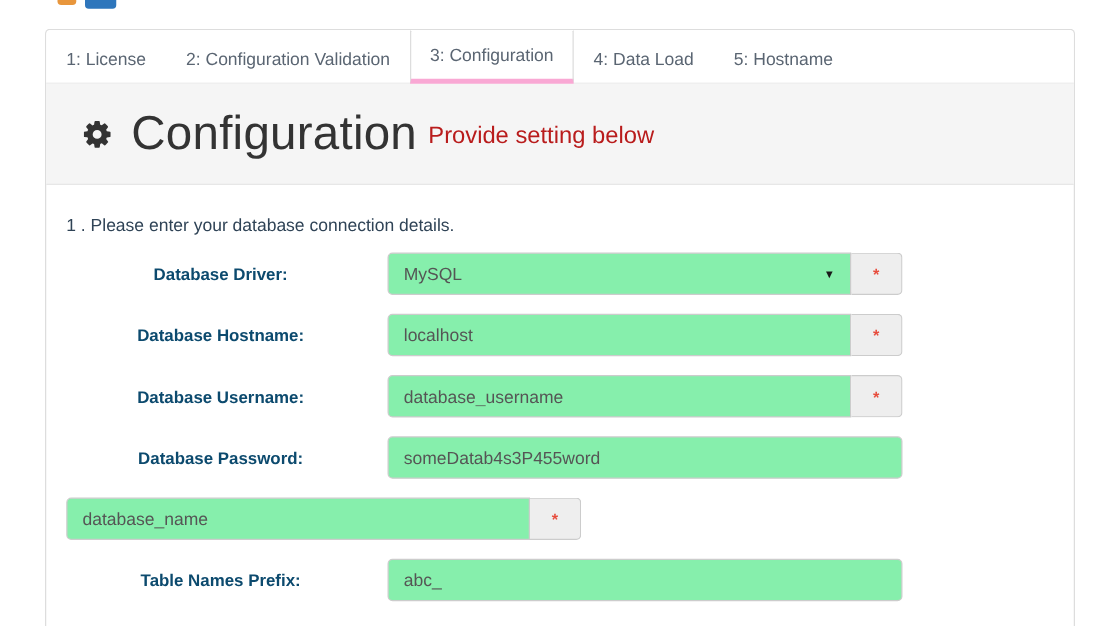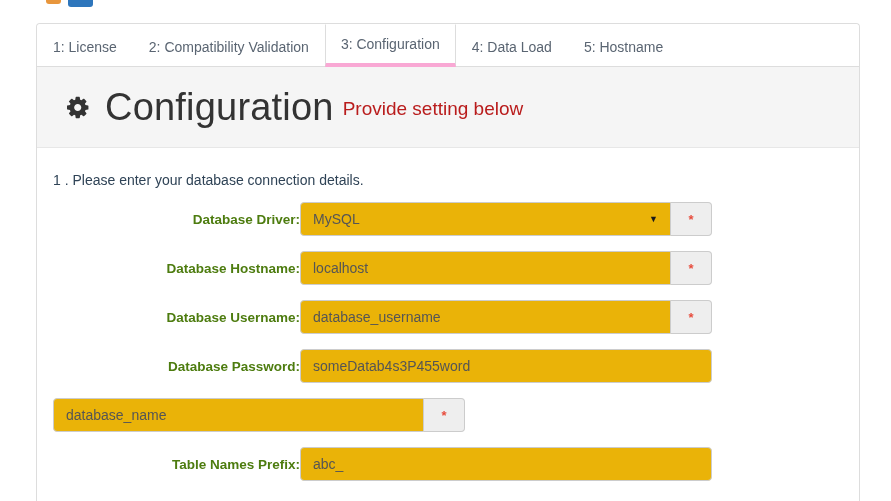--- a/index.html
+++ b/index.html
@@ -83,37 +83,38 @@
     color: #2f4356;
     margin: 0 0 14px 0;
   }
   .form-row {
     display: flex;
     align-items: center;
     margin-bottom: 15px;
   }
   .form-label {
     width: 247px;
-    text-align: right;
+    text-align: center;
     font-weight: bold;
     font-size: 13.5px;
-    color: #4d7c0f;
+    color: #0c4a6e;
+    margin-right: 10px;
     flex: 0 0 auto;
   }
   .input-group { display: flex; width: 412px; }
   .form-control {
     height: 34px;
     width: 100%;
     font-family: "Liberation Sans", sans-serif;
     font-size: 14px;
     color: #555555;
     border: 1px solid #cccccc;
     border-radius: 4px;
     padding: 6px 12px;
-    background: #eab308;
+    background: #86efac;
     outline: none;
   }
   .select-wrap { position: relative; flex: 1; }
   select.form-control {
     appearance: none;
     -webkit-appearance: none;
     -moz-appearance: none;
     padding-right: 28px;
   }
   .caret-icon {
@@ -145,21 +146,21 @@
 
 <div class="logo-sliver">
   <div class="logo-orange"></div>
   <div class="logo-blue"></div>
 </div>
 
 <div class="panel">
 
   <nav class="tabs">
     <div class="tab">1: License</div>
-    <div class="tab">2: Compatibility Validation</div>
+    <div class="tab">2: Configuration Validation</div>
     <div class="tab active">3: Configuration</div>
     <div class="tab">4: Data Load</div>
     <div class="tab">5: Hostname</div>
   </nav>
 
   <div class="header-strip">
     <svg class="gear-icon" viewBox="0 0 1792 1792" aria-hidden="true">
       <path d="M1024 896q0-106-75-181t-181-75-181 75-75 181 75 181 181 75 181-75 75-181zm512-109v222q0 12-8 23t-20 13l-185 28q-19 54-39 91 35 50 107 138 10 12 10 25t-9 23q-27 37-99 108t-94 71q-12 0-26-9l-138-108q-44 23-91 38-16 136-29 186-7 28-36 28h-222q-14 0-24.5-8.5t-11.5-21.5l-28-184q-49-16-90-37l-141 107q-10 9-25 9-14 0-25-11-126-114-165-168-7-10-7-23 0-12 8-23 15-21 51-66.5t54-70.5q-27-50-41-99l-183-27q-13-2-21-12.5t-8-23.5v-222q0-12 8-23t19-13l186-28q14-46 39-92-40-57-107-138-10-12-10-24 0-10 9-23 26-36 98.5-107.5t94.5-71.5q13 0 26 10l138 107q44-23 91-38 16-136 29-186 7-28 36-28h222q14 0 24.5 8.5t11.5 21.5l28 184q49 16 90 37l142-107q9-9 24-9 13 0 25 10 129 119 165 170 7 8 7 22 0 12-8 23-15 21-51 66.5t-54 70.5q26 50 41 98l183 28q13 2 21 12.5t8 23.5z"></path>
     </svg>
     <span class="page-title">Configuration</span>

